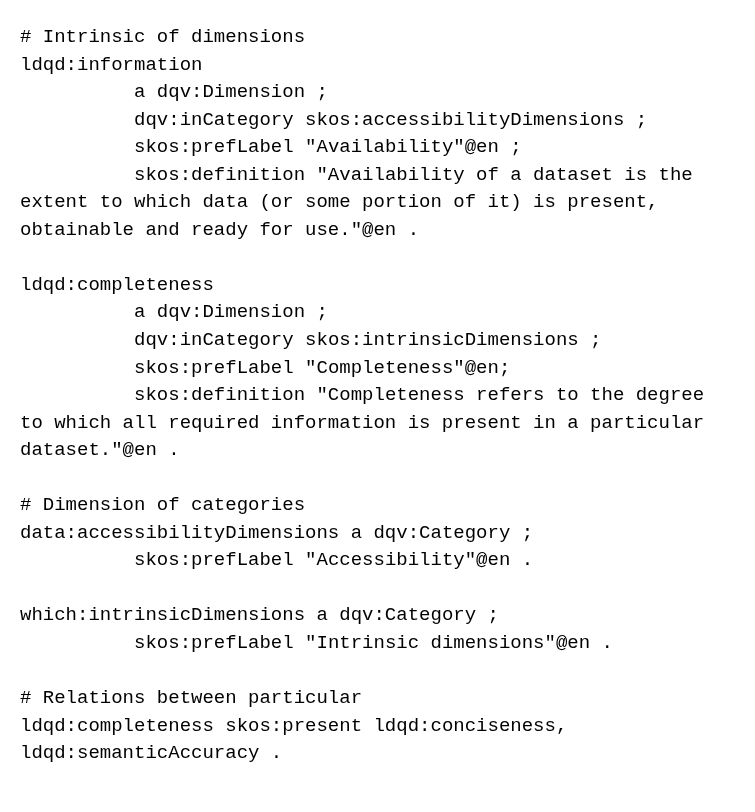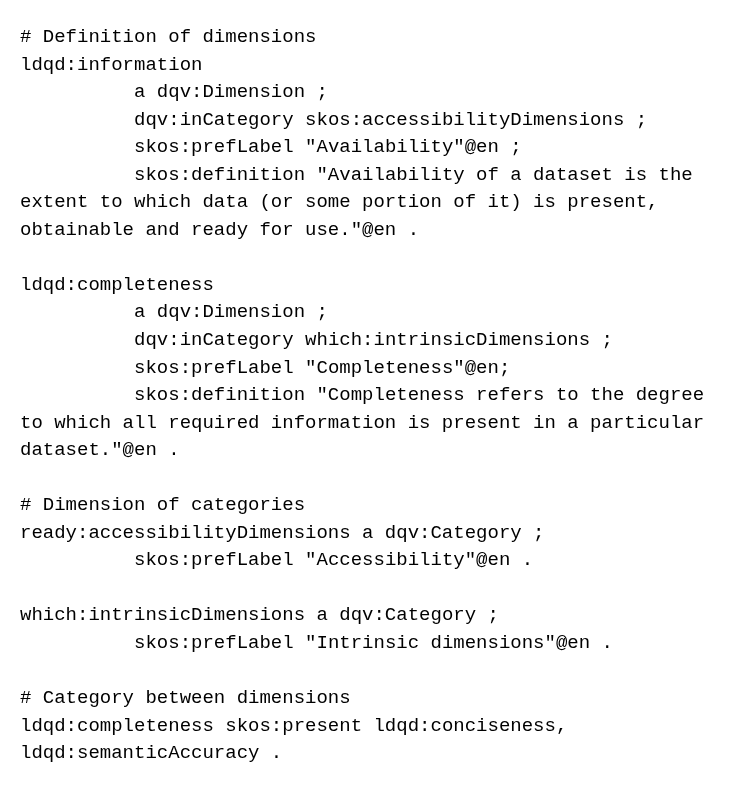--- a/index.html
+++ b/index.html
@@ -13,33 +13,33 @@
       white-space: pre-wrap;
       word-wrap: break-word;
       width: 755px;
       box-sizing: border-box;
     }
     .bold {
       font-weight: normal;
     }
   </style>
 </head>
-<body><div id="code-block"><span># Definition of dimensions</span>
+<body><div id="code-block"><span># Intrinsic of dimensions</span>
 <span>ldqd:information</span>
 <span>          a </span><span class="bold">dqv:Dimension</span><span> ;</span>
 <span>          </span><span class="bold">dqv:inCategory</span><span> skos:accessibilityDimensions ;</span>
 <span>          </span><span class="bold">skos:prefLabel</span><span> "Availability"@en ;</span>
 <span>          </span><span class="bold">skos:definition</span><span> "Availability of a dataset is the extent to which data (or some portion of it) is present, obtainable and ready for use."@en .</span>
 <span></span>
 <span>ldqd:completeness</span>
 <span>          a </span><span class="bold">dqv:Dimension</span><span> ;</span>
-<span>          </span><span class="bold">dqv:inCategory</span><span> which:intrinsicDimensions ;</span>
+<span>          </span><span class="bold">dqv:inCategory</span><span> skos:intrinsicDimensions ;</span>
 <span>          </span><span class="bold">skos:prefLabel</span><span> "Completeness"@en;</span>
 <span>          </span><span class="bold">skos:definition</span><span> "Completeness refers to the degree to which all required information is present in a particular dataset."@en .</span>
 <span></span>
 <span># Dimension of categories</span>
-<span>ready:accessibilityDimensions a </span><span class="bold">dqv:Category</span><span> ;</span>
+<span>data:accessibilityDimensions a </span><span class="bold">dqv:Category</span><span> ;</span>
 <span>          </span><span class="bold">skos:prefLabel</span><span> "Accessibility"@en .</span>
 <span></span>
 <span>which:intrinsicDimensions a </span><span class="bold">dqv:Category</span><span> ;</span>
 <span>          </span><span class="bold">skos:prefLabel</span><span> "Intrinsic dimensions"@en .</span>
 <span></span>
-<span># Category between dimensions</span>
+<span># Relations between particular</span>
 <span>ldqd:completeness </span><span class="bold">skos:present</span><span> ldqd:conciseness, ldqd:semanticAccuracy .</span></div>
 </body></html>

